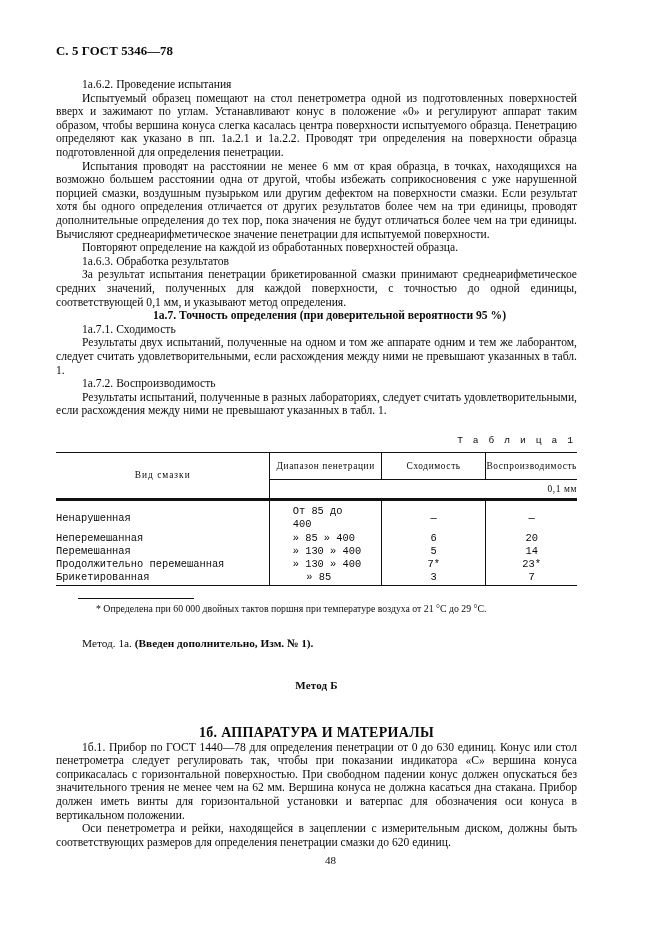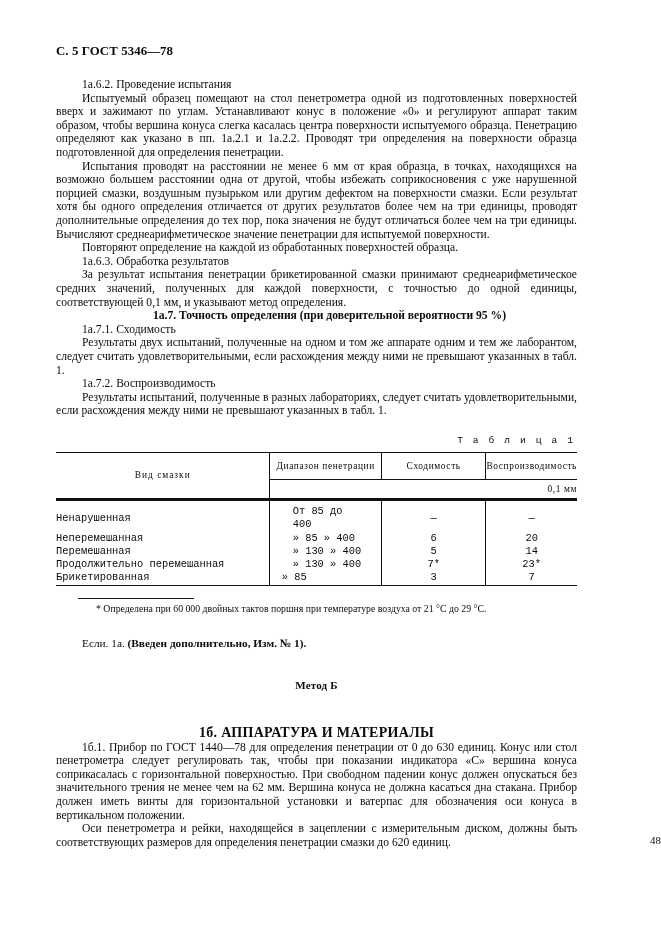--- a/index.html
+++ b/index.html
@@ -139,21 +139,21 @@
     text-align: center;
     padding-right: 6px;
   }
   td.c-range span.dashnum {
     display: inline-block;
     width: 74px;
     text-align: left;
     padding-left: 8px;
   }
   td.c-range span.dashnum.right {
-    text-align: left;
+    text-align: center;
     padding-left: 0;
     padding-right: 14px;
   }
   td.c-conv {
     border-right: 1.1px solid #111;
     text-align: center;
   }
   td.c-repro { text-align: center; }
   .tbl-bottom td {
     border-top: 1.1px solid #111;
@@ -197,22 +197,22 @@
     font-weight: bold;
     margin: 34px 0 0 0;
     letter-spacing: 0.3px;
   }
   .after-head { margin-top: 24px; }
 
   .page-number {
     position: absolute;
     left: 0;
     right: 0;
-    top: 834px;
-    text-align: right;
+    top: 854px;
+    text-align: center;
     font-size: 11px;
   }
 </style>
 </head>
 <body>
 
 <div class="page">
 
   <div class="page-header">С. 5 ГОСТ 5346—78</div>
 
@@ -286,21 +286,21 @@
         <td colspan="4"></td>
       </tr>
     </tbody>
   </table>
 
   <div class="footnote-wrap">
     <div class="footnote-rule"></div>
     <p class="footnote">* Определена при 60 000 двойных тактов поршня при температуре воздуха от 21 °С до 29 °С.</p>
   </div>
 
-  <p class="razd"><span>Если. 1а. </span><b>(Введен дополнительно, Изм. № 1).</b></p>
+  <p class="razd"><span>Метод. 1а. </span><b>(Введен дополнительно, Изм. № 1).</b></p>
 
   <h2 class="center-head">Метод Б</h2>
   <h2 class="section-head">1б. АППАРАТУРА И МАТЕРИАЛЫ</h2>
 
   <p class="body-par after-head">1б.1. Прибор по ГОСТ 1440—78 для определения пенетрации от 0 до 630 единиц. Конус или стол пенетрометра следует регулировать так, чтобы при показании индикатора «С» вершина конуса соприкасалась с горизонтальной поверхностью. При свободном падении конус должен опускаться без значительного трения не менее чем на 62 мм. Вершина конуса не должна касаться дна стакана. Прибор должен иметь винты для горизонтальной установки и ватерпас для обозначения оси конуса в вертикальном положении.</p>
   <p class="body-par">Оси пенетрометра и рейки, находящейся в зацеплении с измерительным диском, должны быть соответствующих размеров для определения пенетрации смазки до 620 единиц.</p>
 
   <div class="page-number">48</div>
 </div>
 

